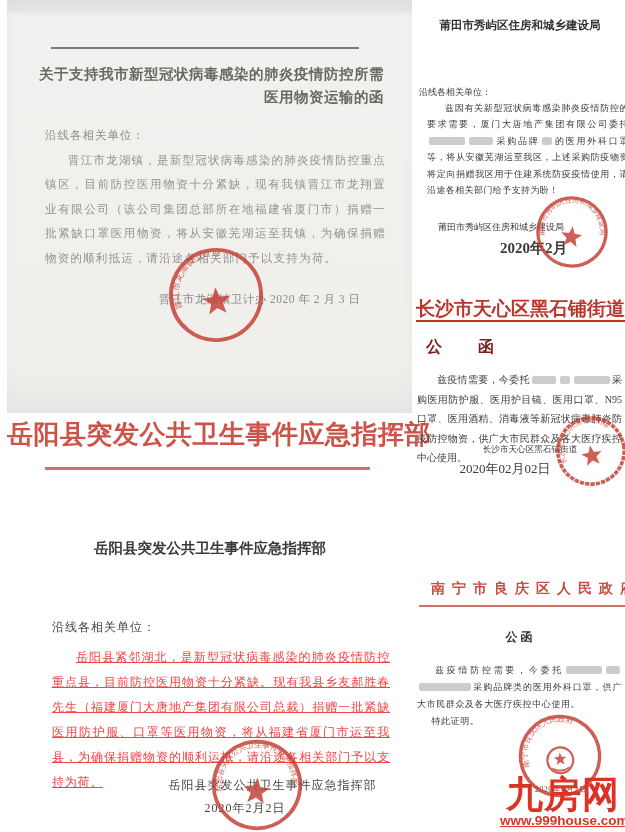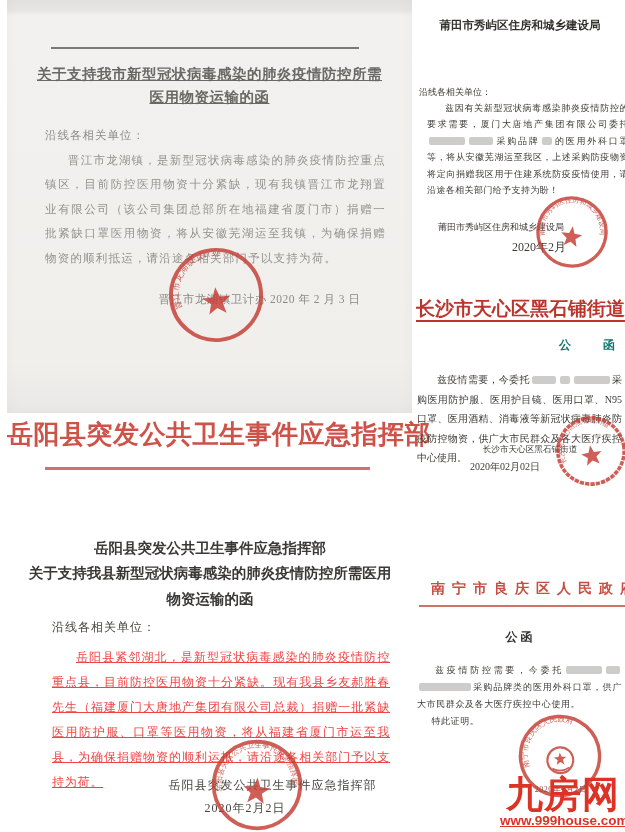--- a/index.html
+++ b/index.html
@@ -8,22 +8,22 @@
     font-family:"Liberation Serif","DejaVu Serif",serif;
   }
   .abs{position:absolute;}
   
   .photo{
     position:absolute;left:7px;top:0;width:405px;height:413px;
     background:linear-gradient(180deg,#e4e3e1 0,#e6e5e3 10px,#f2f1ef 16px,#f0efec 88%,#e9e8e6 100%);
     box-shadow:inset 0 0 14px rgba(0,0,0,0.03);
   }
   .jj-rule{left:44px;top:47px;width:308px;height:2px;background:#7b7975;}
-  .jj-title{left:28px;top:63px;width:349px;text-align:center;font-weight:bold;
-    font-size:14.5px;line-height:1.62;color:#6a6865;letter-spacing:.5px;word-break:break-all;text-decoration:underline;}
+  .jj-title{left:28px;top:63px;width:349px;text-align:right;font-weight:bold;
+    font-size:14.5px;line-height:1.62;color:#6a6865;letter-spacing:.5px;word-break:break-all;}
   .jj-salute{left:38px;top:128px;font-size:11.5px;color:#8f8d8a;letter-spacing:1px;}
   .jj-body{left:38px;top:148px;width:341px;font-size:11.5px;color:#94928f;line-height:2.12;
     text-align:justify;text-indent:2em;letter-spacing:1.2px;word-break:break-all;}
   .jj-sign{left:120px;top:292px;width:265px;text-align:center;font-size:11.5px;color:#8d8b88;letter-spacing:.5px;}
   
   .banner{left:7px;top:417px;width:405px;text-align:center;font-weight:bold;
     font-size:26px;color:#cd5349;letter-spacing:.5px;word-break:keep-all;white-space:nowrap;}
   .banner-rule{left:45px;top:467px;width:325px;height:3px;background:#d2716a;}
   
   .yy-title{left:25px;top:536px;width:370px;text-align:center;font-weight:bold;
@@ -33,31 +33,31 @@
     text-align:justify;text-indent:2em;letter-spacing:.8px;word-break:break-all;text-decoration:underline;}
   .yy-sign-org{left:130px;top:777px;width:285px;text-align:center;font-size:12px;color:#47453f;letter-spacing:1px;}
   .yy-sign-date{left:115px;top:800px;width:260px;text-align:center;font-size:12px;color:#47453f;letter-spacing:1px;}
   
   .pt-title{left:415px;top:15px;width:210px;text-align:center;font-weight:bold;
     font-size:11.5px;line-height:1.78;color:#33312d;word-break:break-all;}
   .pt-salute{left:419px;top:86px;font-size:9px;color:#3c3a36;}
   .pt-body{left:419px;top:100px;width:202px;font-size:9px;color:#3c3a36;line-height:1.82;
     text-align:justify;text-indent:2em;letter-spacing:.4px;word-break:break-all;margin-left:8px;}
   .pt-sign-org{left:438px;top:221px;font-size:9px;color:#3c3a36;}
-  .pt-sign-date{left:512px;top:239px;font-size:12px;color:#3c3a36;}
+  .pt-sign-date{left:500px;top:239px;font-size:15px;color:#3c3a36;font-weight:bold;}
   
   .cs-header{left:416px;top:296px;width:209px;text-align:center;font-size:19px;font-weight:bold;color:#bc352c;}
   .cs-header span{border-bottom:2px solid #bc352c;padding-bottom:1px;}
-  .cs-type{left:416px;top:337px;width:209px;text-align:right;font-size:12px;font-weight:bold;
-    color:#0f766e;letter-spacing:10px;text-indent:10px;}
+  .cs-type{left:416px;top:337px;width:209px;text-align:left;font-size:16px;font-weight:bold;
+    color:#7f1d1d;letter-spacing:10px;text-indent:10px;}
   .cs-body{left:417px;top:370px;width:205px;font-size:10px;color:#3c3a36;line-height:1.95;
     text-align:justify;text-indent:2em;word-break:break-all;}
   .cs-note{margin-left:2.4em;text-indent:0;}
   .cs-sign-org{left:450px;top:444px;width:160px;text-align:center;font-size:8.6px;color:#3c3a36;}
-  .cs-sign-date{left:425px;top:460px;width:160px;text-align:center;font-size:10px;color:#3c3a36;}
+  .cs-sign-date{left:425px;top:460px;width:160px;text-align:center;font-size:13px;color:#3c3a36;}
   
   .nn-header{left:424px;top:580px;width:201px;text-align:center;font-size:14px;font-weight:bold;
     color:#c84d42;letter-spacing:7px;text-indent:7px;white-space:nowrap;}
   .nn-rule{left:419px;top:605px;width:206px;height:2px;background:#d2716a;}
   .nn-type{left:416px;top:629px;width:209px;text-align:center;font-size:12px;font-weight:bold;
     color:#33312d;letter-spacing:3px;}
   .nn-body{left:417px;top:662px;width:205px;font-size:9px;color:#3c3a36;line-height:1.88;
     text-align:justify;text-indent:2em;letter-spacing:.6px;word-break:break-all;}
   .nn-note{margin-left:1.6em;text-indent:0;}
   .nn-date{left:518px;top:784px;width:86px;text-align:center;font-size:8px;color:#8c4a42;letter-spacing:.5px;}
@@ -96,21 +96,20 @@
         <text font-size="9" fill="#c43b32"><textPath href="#ring-jj">晋江市龙湖镇卫计办</textPath></text>
       </svg>
     </div>
   </div>
 
   <div class="abs banner">岳阳县突发公共卫生事件应急指挥部</div>
   <div class="abs banner-rule"></div>
 
   <div class="abs yy-title">
     <div>岳阳县突发公共卫生事件应急指挥部</div>
-    <div>关于支持我县新型冠状病毒感染的肺炎疫情防控所需医用物资运输的函</div>
   </div>
   <div class="abs yy-salute">沿线各相关单位：</div>
   <div class="abs yy-body">岳阳县紧邻湖北，是新型冠状病毒感染的肺炎疫情防控重点县，目前防控医用物资十分紧缺。现有我县乡友郝胜春先生（福建厦门大唐地产集团有限公司总裁）捐赠一批紧缺医用防护服、口罩等医用物资，将从福建省厦门市运至我县，为确保捐赠物资的顺利运抵，请沿途各相关部门予以支持为荷。</div>
   <div class="abs yy-sign-org">岳阳县突发公共卫生事件应急指挥部</div>
   <div class="abs yy-sign-date">2020年2月2日</div>
   <div class="stamp" style="left:210px;top:738px;transform:rotate(5deg);">
     <svg width="94" height="94" viewBox="0 0 100 100">
       <defs>
           <path id="ring-yy" d="M14,60 A38,38 0 1,1 86,60"></path>
         </defs>

